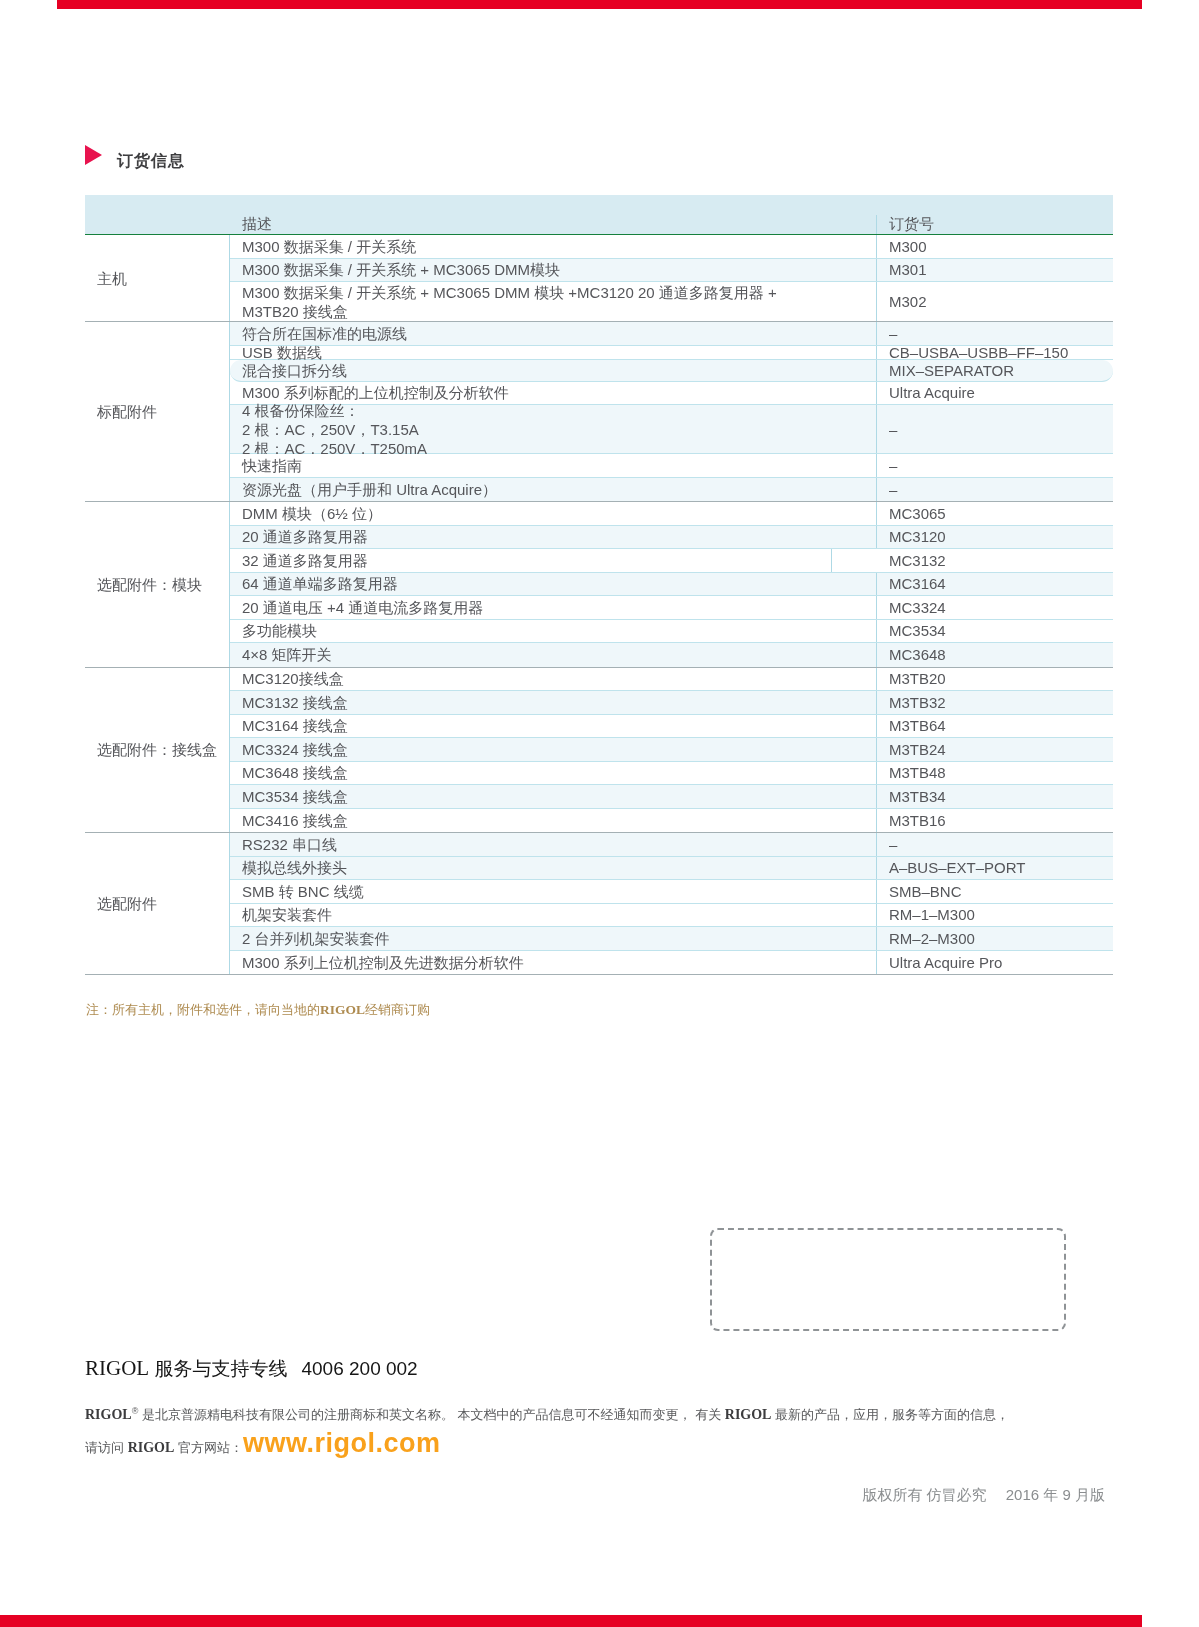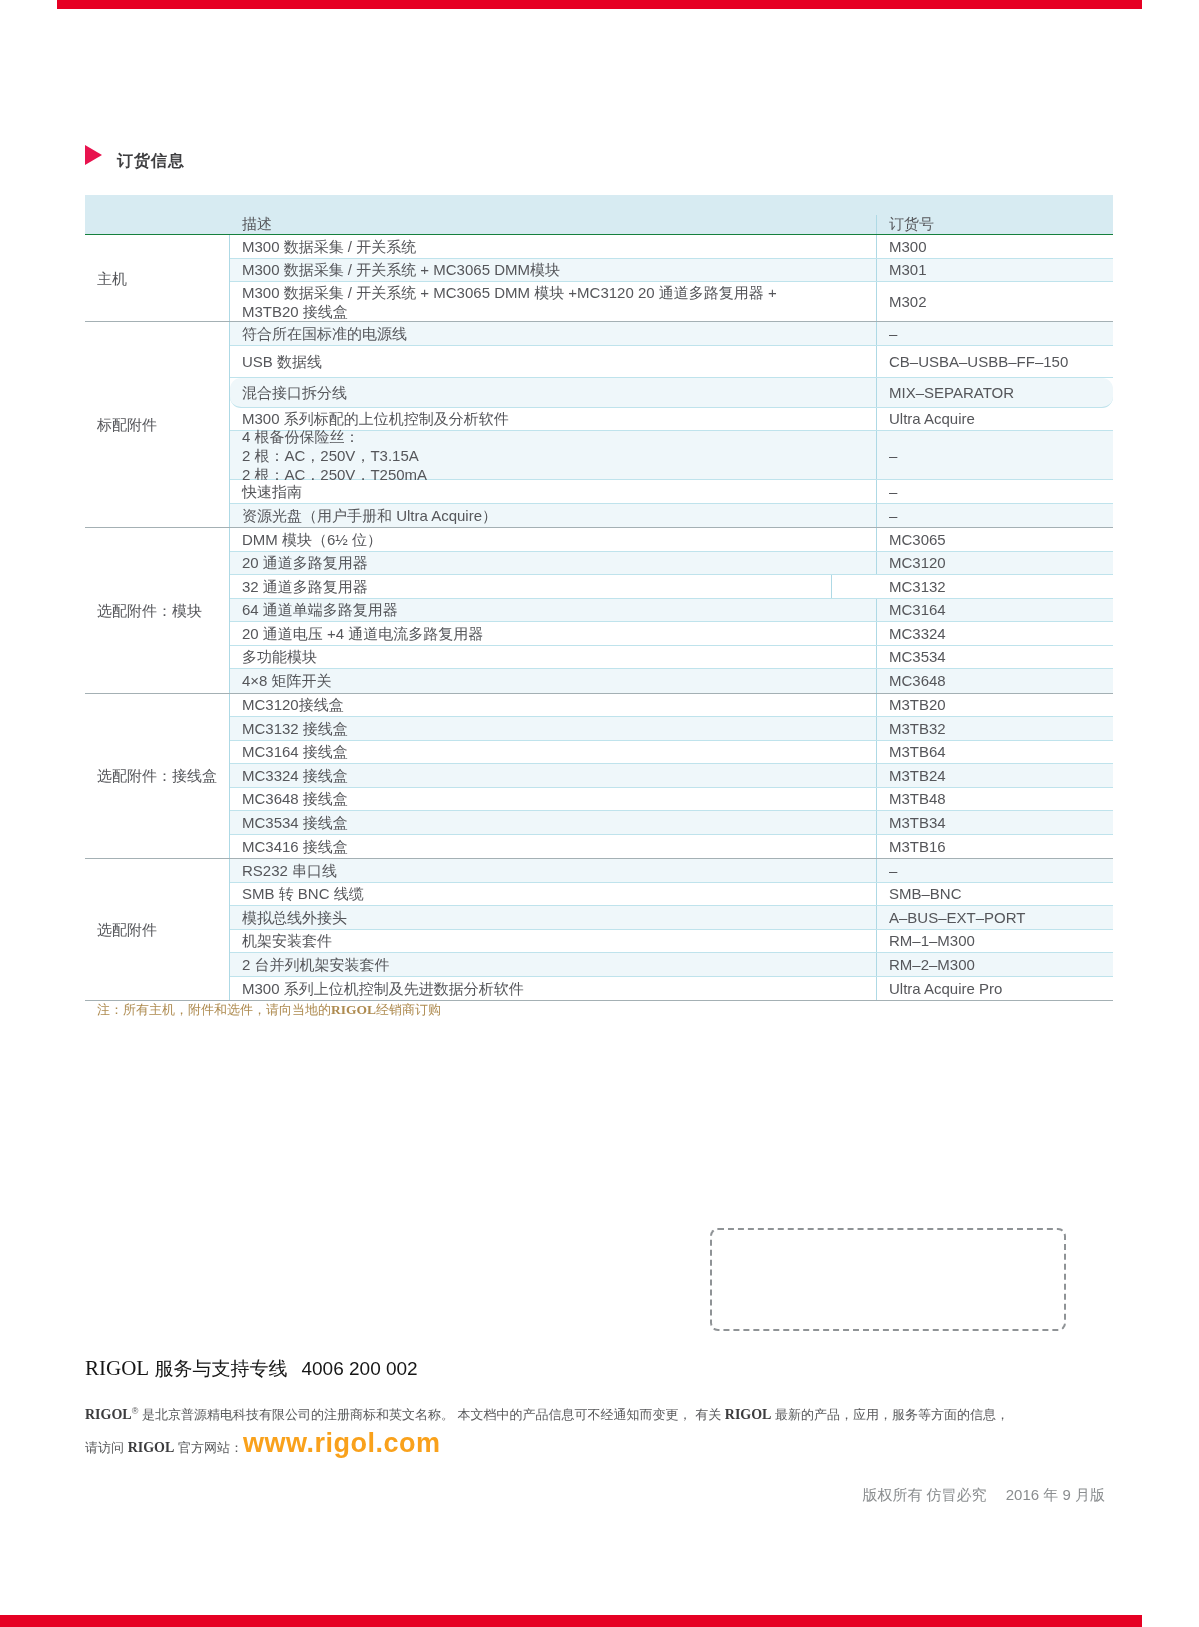--- a/index.html
+++ b/index.html
@@ -43,21 +43,21 @@
   }
   .group-rows{flex:1;display:flex;flex-direction:column;}
   .table-row{display:flex;border-bottom:1px solid #bfe3ec;background:#ffffff;}
   .table-row.alt{background:#eff7fa;}
   .group-rows .table-row:last-child{border-bottom:none;}
   .cell{display:flex;align-items:center;padding-left:12px;line-height:19px;}
   .cell-desc{flex:1;border-right:1px solid #aed9e5;white-space:pre-line;}
   .cell-order{width:236px;}
 
   
-  .order-note{position:absolute;left:97px;top:1001px;font-size:13px;color:#ae8b50;}
+  .order-note{position:absolute;left:86px;top:1001px;font-size:13px;color:#ae8b50;}
   .order-note .brand{font-family:"Liberation Serif","DejaVu Serif",serif;font-weight:bold;font-size:13.5px;}
 
   
   .stamp-box{
     position:absolute;left:710px;top:1228px;width:356px;height:103px;
     border:2px dashed #8f9396;border-radius:8px;background:transparent;
   }
 
   
   .hotline{position:absolute;left:85px;top:1356px;font-size:19px;font-weight:normal;color:#161616;}
@@ -109,25 +109,25 @@
             </div>
           </div>
         </div>
         <div class="table-group">
           <div class="group-label-cell">标配附件</div>
           <div class="group-rows">
             <div class="table-row alt" style="height: 23.5px;">
               <div class="cell cell-desc">符合所在国标准的电源线</div>
               <div class="cell cell-order">–</div>
             </div>
-            <div class="table-row" style="height: 32px;">
+            <div class="table-row" style="height: 14px;">
               <div class="cell cell-desc">USB 数据线</div>
               <div class="cell cell-order">CB–USBA–USBB–FF–150</div>
             </div>
-            <div class="table-row alt" style="height: 30px; border-radius: 11px;">
+            <div class="table-row alt" style="height: 22px; border-radius: 11px;">
               <div class="cell cell-desc">混合接口拆分线</div>
               <div class="cell cell-order">MIX–SEPARATOR</div>
             </div>
             <div class="table-row" style="height: 23.5px;">
               <div class="cell cell-desc">M300 系列标配的上位机控制及分析软件</div>
               <div class="cell cell-order">Ultra Acquire</div>
             </div>
             <div class="table-row alt" style="height: 49px;">
               <div class="cell cell-desc">4 根备份保险丝：
 2 根：AC，250V，T3.15A
@@ -210,27 +210,27 @@
             </div>
           </div>
         </div>
         <div class="table-group">
           <div class="group-label-cell">选配附件</div>
           <div class="group-rows">
             <div class="table-row alt" style="height: 23.5px;">
               <div class="cell cell-desc">RS232 串口线</div>
               <div class="cell cell-order">–</div>
             </div>
+            <div class="table-row alt" style="height: 23.5px;">
+              <div class="cell cell-desc">模拟总线外接头</div>
+              <div class="cell cell-order">A–BUS–EXT–PORT</div>
+            </div>
             <div class="table-row" style="height: 23.5px;">
               <div class="cell cell-desc">SMB 转 BNC 线缆</div>
               <div class="cell cell-order">SMB–BNC</div>
-            </div>
-            <div class="table-row alt" style="height: 23.5px;">
-              <div class="cell cell-desc">模拟总线外接头</div>
-              <div class="cell cell-order">A–BUS–EXT–PORT</div>
             </div>
             <div class="table-row" style="height: 23.5px;">
               <div class="cell cell-desc">机架安装套件</div>
               <div class="cell cell-order">RM–1–M300</div>
             </div>
             <div class="table-row alt" style="height: 23.5px;">
               <div class="cell cell-desc">2 台并列机架安装套件</div>
               <div class="cell cell-order">RM–2–M300</div>
             </div>
             <div class="table-row" style="height: 23.5px;">

